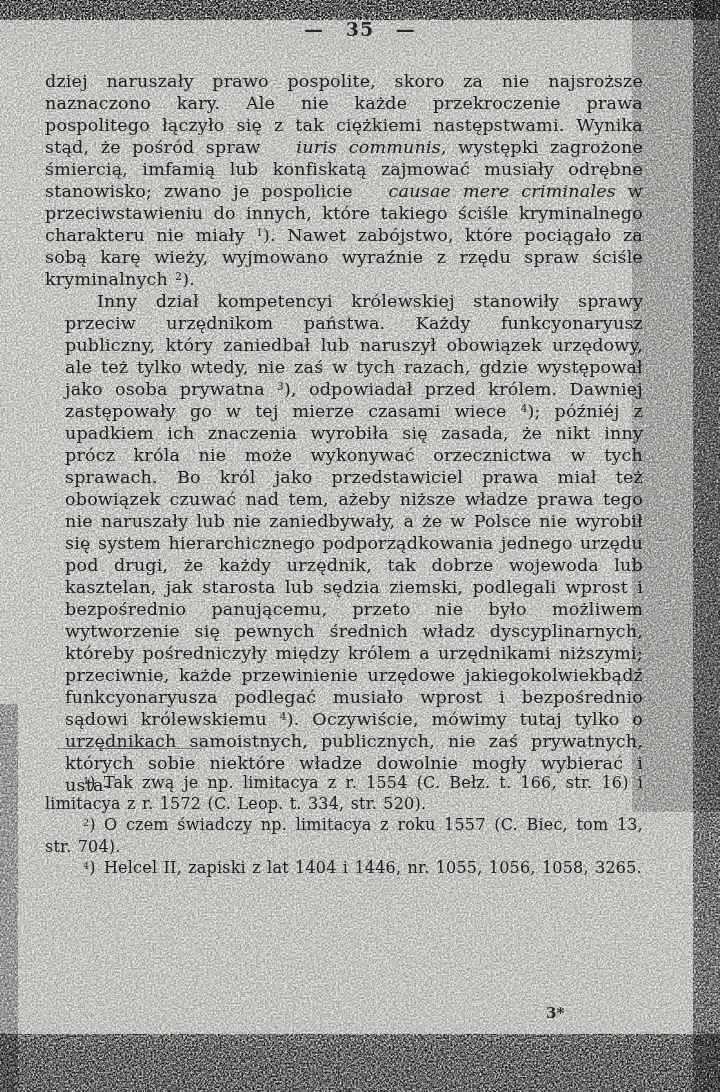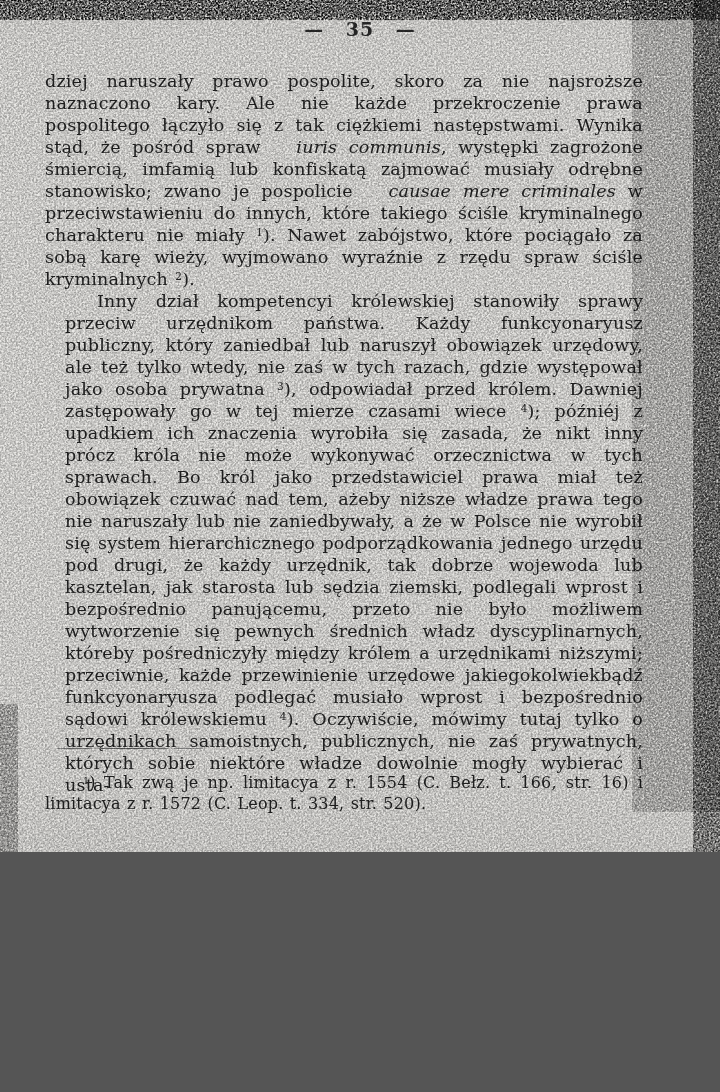--- a/index.html
+++ b/index.html
@@ -1,19 +1,19 @@
 <!DOCTYPE html>
 <html><head>
 <meta charset="utf-8">
 <style>
   html, body { margin: 0; padding: 0; background: #555; }
   .page {
     position: relative;
     width: 720px;
-    height: 852px;
+    height: 1092px;
     margin: 0 auto;
     background: linear-gradient(180deg, #e3e2df 0%, #e9e8e5 6%, #eae9e6 50%, #e7e6e3 92%, #e2e1de 100%);
     overflow: hidden;
     font-family: "DejaVu Serif", "Liberation Serif", serif;
     color: #242424;
   }
   .grain {
     position: absolute;
     left: 0; top: 0;
     z-index: 5;
@@ -114,17 +114,19 @@
 
   <div class="body-text">
       <p class=""><span>dziej naruszały prawo pospolite, skoro za nie najsroższe naznaczono kary.  Ale nie każde przekroczenie prawa pospolitego łączyło się z tak ciężkiemi następstwami.  Wynika stąd, że pośród spraw </span><span class="it">iuris communis</span><span>,  występki zagrożone śmiercią,  imfamią lub konfiskatą zajmować musiały odrębne stanowisko;  zwano je pospolicie </span><span class="it">causae mere criminales</span><span> w przeciwstawieniu do innych,  które takiego ściśle kryminalnego charakteru nie miały </span><sup>1</sup><span>).  Nawet zabójstwo,  które pociągało za sobą karę wieży, wyjmowano wyraźnie z rzędu spraw ściśle kryminalnych </span><sup>2</sup><span>).</span></p>
       <p class="indent"><span>Inny dział kompetencyi królewskiej stanowiły sprawy przeciw urzędnikom państwa.  Każdy funkcyonaryusz publiczny,  który zaniedbał lub naruszył obowiązek urzędowy,  ale też tylko wtedy,  nie zaś w tych razach, gdzie występował jako osoba prywatna </span><sup>3</sup><span>),  odpowiadał przed królem.  Dawniej zastępowały go w tej mierze czasami wiece </span><sup>4</sup><span>); późniéj z upadkiem ich znaczenia wyrobiła się zasada,  że nikt inny prócz króla nie może wykonywać orzecznictwa w tych sprawach.  Bo król jako przedstawiciel prawa miał też obowiązek czuwać nad tem, ażeby niższe władze prawa tego nie naruszały lub nie zaniedbywały, a że w Polsce nie wyrobił się system hierarchicznego podporządkowania jednego urzędu pod drugi, że każdy urzędnik, tak dobrze wojewoda lub kasztelan,  jak starosta lub sędzia ziemski,  podlegali wprost i bezpośrednio panującemu,  przeto nie było możliwem wytworzenie się pewnych średnich władz dyscyplinarnych,  któreby pośredniczyły między królem a urzędnikami niższymi;  przeciwnie,  każde przewinienie urzędowe jakiegokolwiekbądź funkcyonaryusza podlegać musiało wprost i bezpośrednio sądowi królewskiemu </span><sup>4</sup><span>).  Oczywiście,  mówimy tutaj tylko o urzędnikach samoistnych,  publicznych,  nie zaś prywatnych,  których sobie niektóre władze dowolnie mogły wybierać i usta-</span></p>
     </div>
 
   <div class="fn-rule"></div>
 
   <div class="footnotes">
       <p><sup>1</sup>) Tak zwą je np. limitacya z r. 1554 (C. Bełz. t. 166, str. 16) i limitacya z r. 1572 (C. Leop. t. 334, str. 520).</p>
+      <p><sup>2</sup>) O czem świadczy np. limitacya z roku 1557 (C. Biec, tom 13, str. 704).</p>
+      <p><sup>4</sup>) Helcel II, zapiski z lat 1404 i 1446, nr. 1055, 1056, 1058, 3265.</p>
     </div>
 
   <div class="sig-mark">3*</div>
 
 </div>
 
 </body></html>

